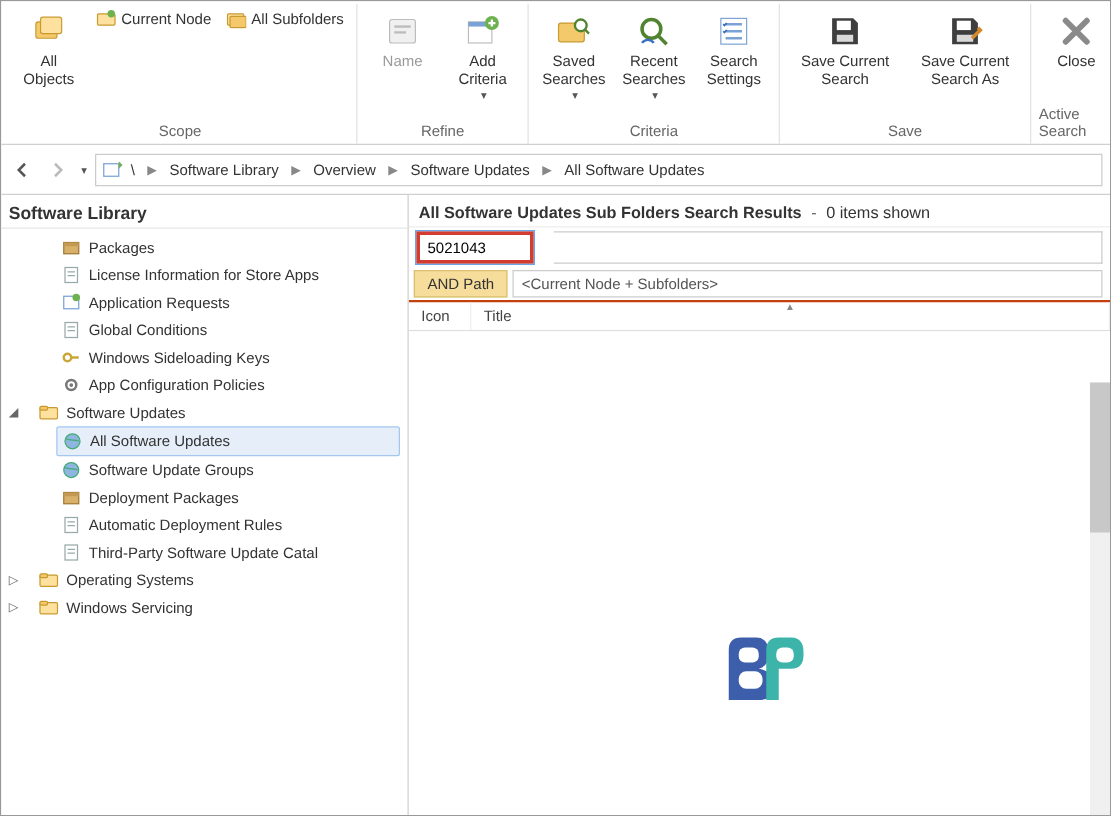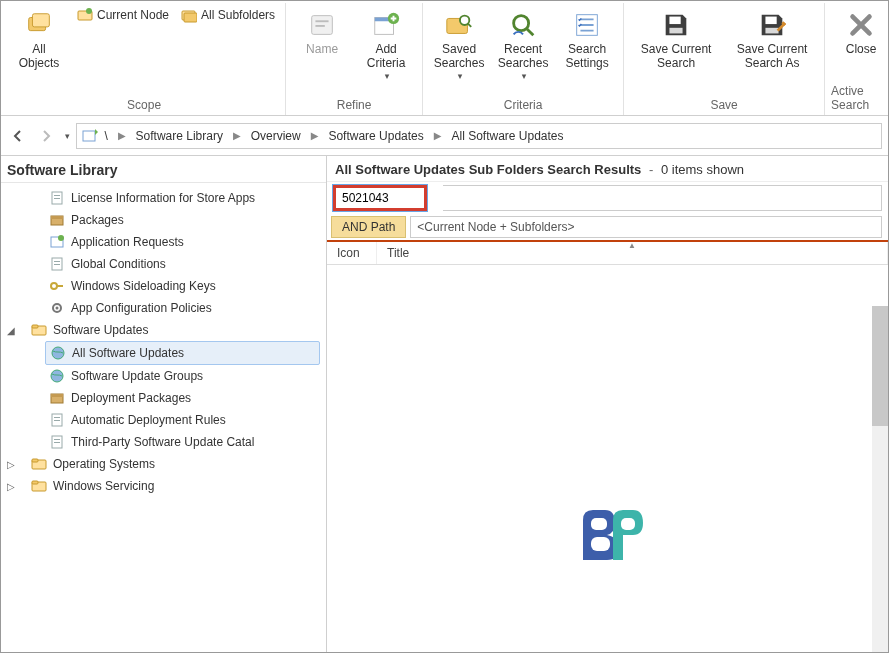--- a/index.html
+++ b/index.html
@@ -406,35 +406,35 @@
 </div>
 
 <div class="main">
 
   <div class="sidebar">
     <div class="sidebar-title">Software Library</div>
     <div class="tree" id="tree">
         <div class="tree-item level2">
           <span class="ticn">
             <svg viewBox="0 0 16 16">
+              <rect x="2" y="4" width="12" height="9" fill="#d8b06a" stroke="#a07a33"></rect>
+              <rect x="2" y="4" width="12" height="3" fill="#c49a52"></rect>
+            </svg>
+          </span>
+          <span>Packages</span>
+        </div>
+        <div class="tree-item level2">
+          <span class="ticn">
+            <svg viewBox="0 0 16 16">
               <rect x="3" y="2" width="10" height="12" fill="#fff" stroke="#9aa"></rect>
               <rect x="5" y="5" width="6" height="1" fill="#9aa"></rect>
               <rect x="5" y="8" width="6" height="1" fill="#9aa"></rect>
             </svg>
           </span>
           <span>License Information for Store Apps</span>
-        </div>
-        <div class="tree-item level2">
-          <span class="ticn">
-            <svg viewBox="0 0 16 16">
-              <rect x="2" y="4" width="12" height="9" fill="#d8b06a" stroke="#a07a33"></rect>
-              <rect x="2" y="4" width="12" height="3" fill="#c49a52"></rect>
-            </svg>
-          </span>
-          <span>Packages</span>
         </div>
         <div class="tree-item level2">
           <span class="ticn">
             <svg viewBox="0 0 16 16">
               <rect x="2" y="3" width="12" height="10" fill="#fff" stroke="#7aa2d4"></rect>
               <circle cx="12" cy="4" r="3" fill="#6db24f"></circle>
             </svg>
           </span>
           <span>Application Requests</span>
         </div>

